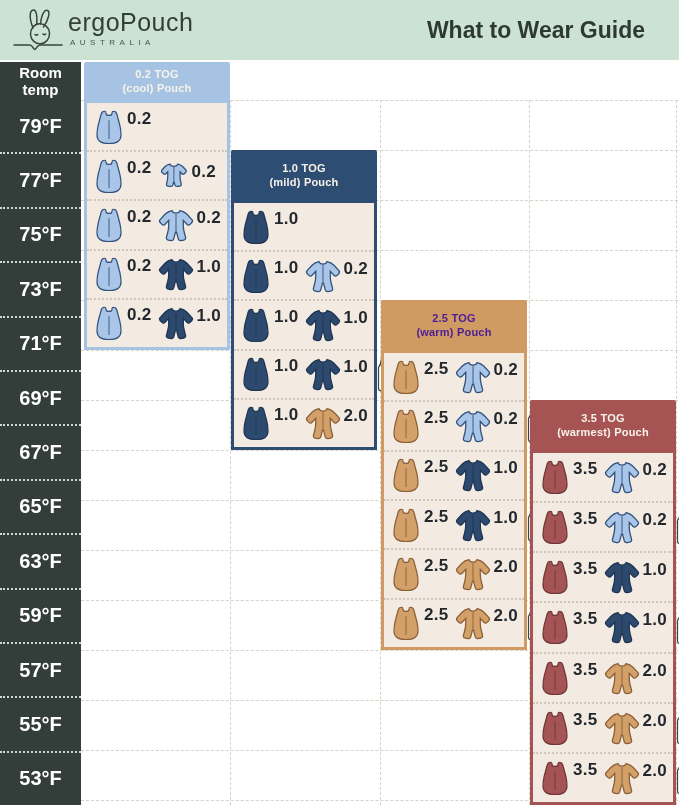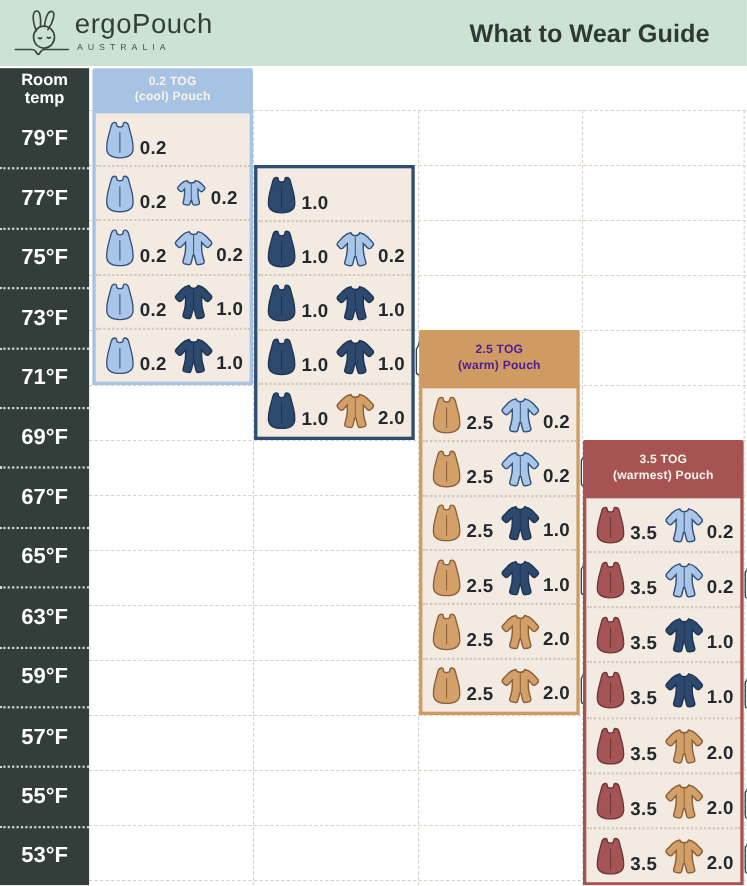--- a/index.html
+++ b/index.html
@@ -52,21 +52,21 @@
     display:flex; flex-direction:column; align-items:center; justify-content:center;
     font-weight:700; font-size:11px; line-height:1.3; letter-spacing:.2px;
     border-radius:2px 2px 0 0; text-align:center;
   }
   .tog-body {
     background:#f3eae2; border:3px solid; box-sizing:border-box;
     display:flex; flex-direction:column;
   }
   .g-row { flex:1; display:flex; align-items:center; padding-left:7px; box-sizing:border-box; }
   .g-row + .g-row { border-top:2px dotted #d2c6b8; }
-  .item { display:flex; align-items:flex-end; gap:3px; margin-right:6px; }
+  .item { display:flex; align-items:flex-start; gap:3px; margin-right:6px; }
   .tog-num { font-size:17px; font-weight:700; color:#23282d; letter-spacing:.3px; }
 
   .ic { display:block; }
   .ic-bag { width:30px; height:36px; }
   .ic-pj  { width:36px; height:34px; }
   .ic-rp  { width:31px; height:28px; }
   .ic-sg  { width:25px; height:35px; margin-left:2px; }
 
   .col-0 { left:84px;  top:2px;   }
   .col-0 .tog-header { height:38px; }
@@ -252,20 +252,24 @@
               <svg class="ic ic-sg" viewBox="0 0 30 42">
                 <path d="M6.5,2 C6.5,6.5 5,10 3,12.5 L3,37.5 C3,39.5 4.2,40.5 6,40.5 L24,40.5 C25.8,40.5 27,39.5 27,37.5 L27,12.5 C25,10 23.5,6.5 23.5,2 C22,6 19,8 15,8 C11,8 8,6 6.5,2 Z" fill="#ffffff" stroke="#3c434b" stroke-width="1.5"></path>
               </svg>
             </span>
           </span>
         </div>
       </div>
   </div>
 
   <div class="tog-box col-1">
+    <div class="tog-header" style="background: rgb(46, 77, 114); color: rgb(247, 242, 234);">
+      <span>1.0 TOG</span>
+      <span>(mild) Pouch</span>
+    </div>
     <div class="tog-body" style="border-color: rgb(46, 77, 114); background: rgb(243, 234, 226);">
         <div class="g-row">
           <span class="item">
             <span>
               <svg class="ic ic-bag" viewBox="0 0 40 48">
                 <path d="M14,3 C11,3 10,5 9.5,7 L5.5,22 C4.5,26.5 4,30.5 4,34.5 C4,43 11,46 20,46 C29,46 36,43 36,34.5 C36,30.5 35.5,26.5 34.5,22 L30.5,7 C30,5 29,3 26,3 C24.5,3 24,4.5 24,5.5 C24,7.5 22.5,8.6 20,8.6 C17.5,8.6 16,7.5 16,5.5 C16,4.5 15.5,3 14,3 Z" fill="#2d4a6e" stroke="#1d3553" stroke-width="1.6"></path>
                 <path d="M20,15 L20,40" stroke="#1d3553" stroke-width="1.2" fill="none"></path>
               </svg>
             </span>
             <span class="tog-num" style="color: rgb(35, 40, 45);">1.0</span>

